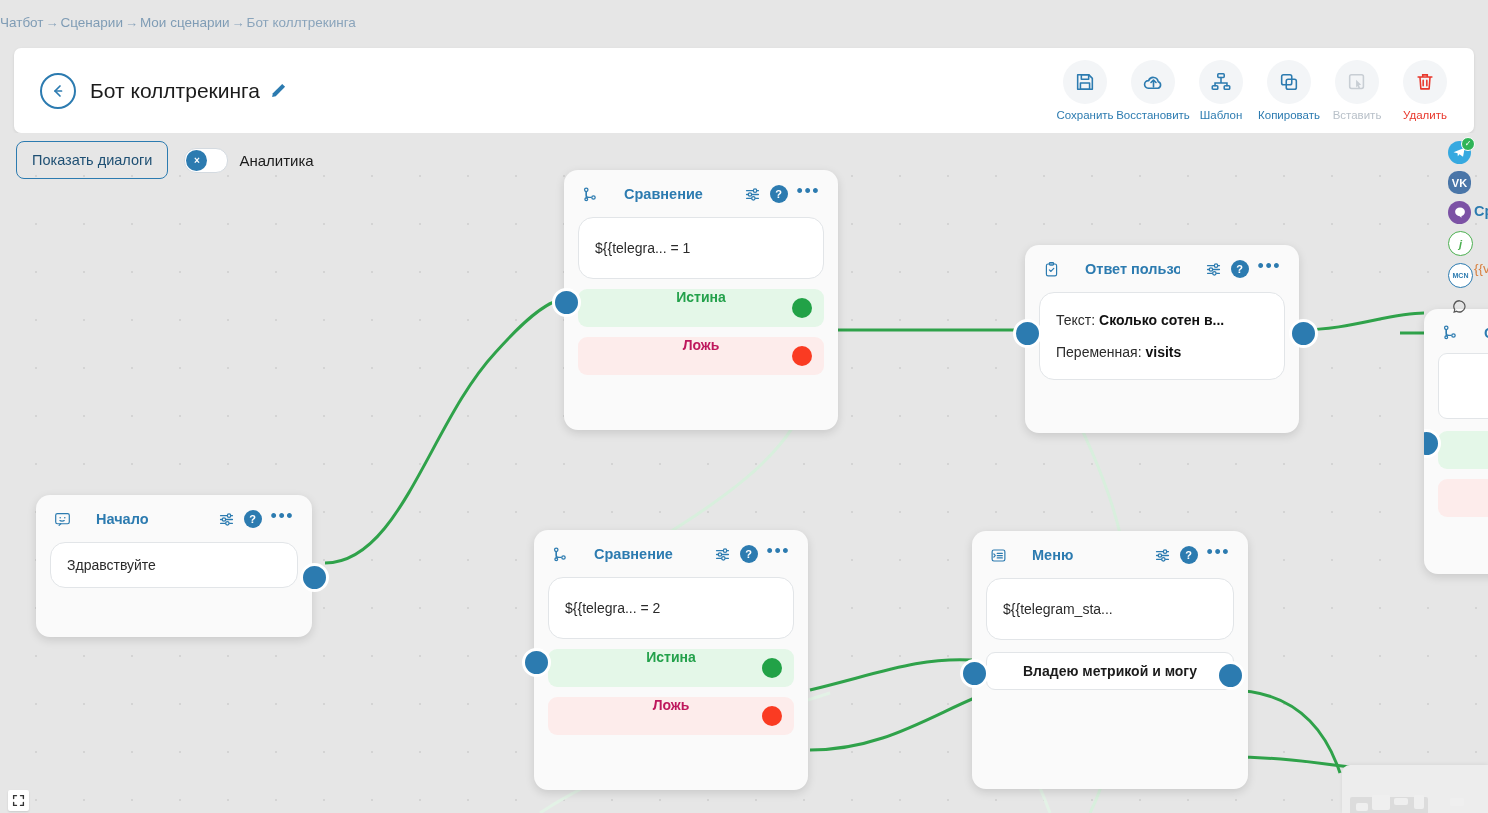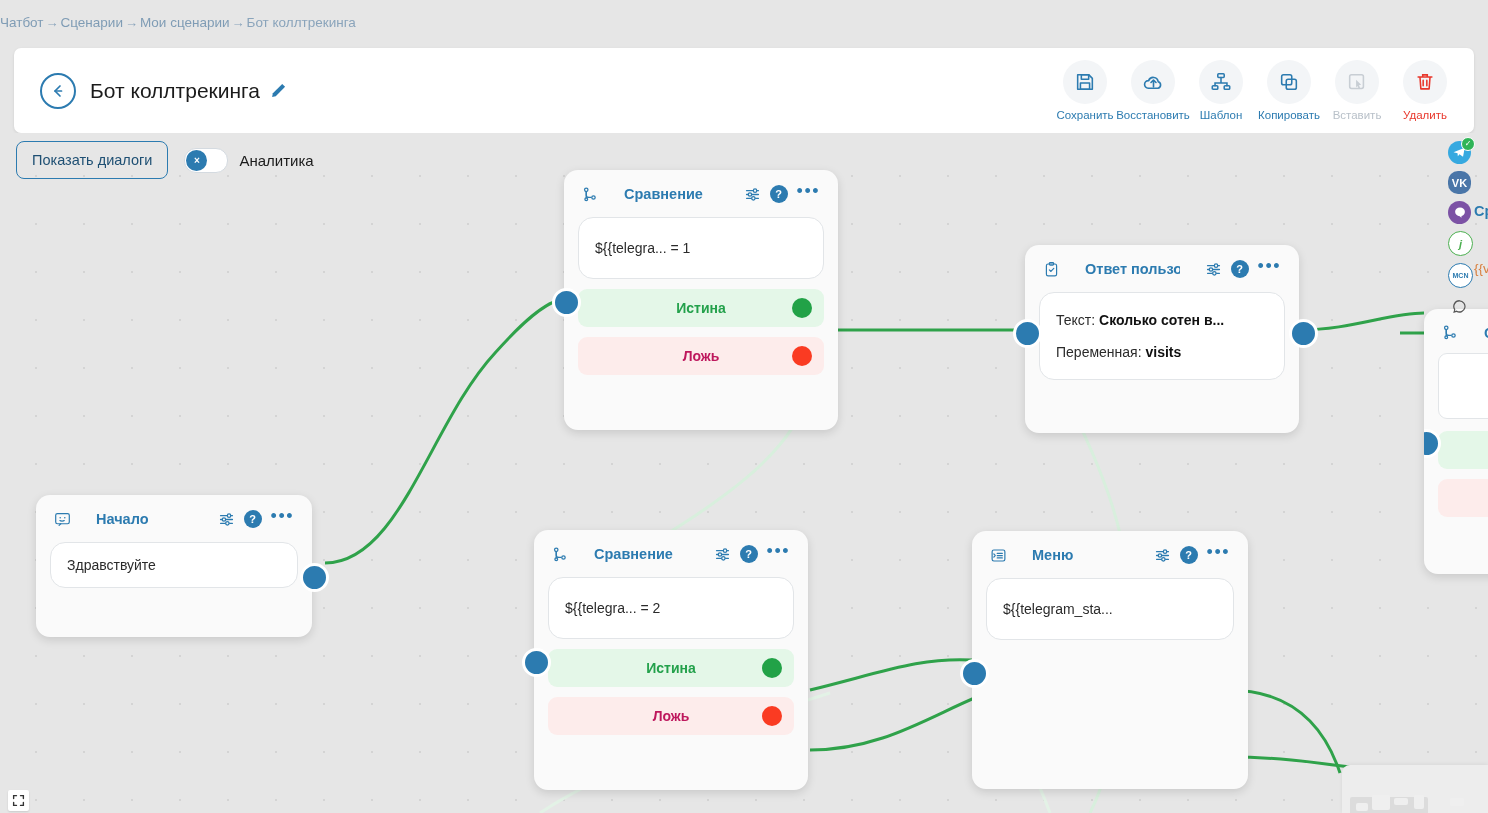--- a/index.html
+++ b/index.html
@@ -106,21 +106,21 @@
   .dots{color:#2c7bb0;font-size:18px;letter-spacing:1.5px;line-height:8px;cursor:pointer;padding-bottom:6px;}
 
   .node-field{
     margin-top:14px;border:1px solid #e2e5e8;border-radius:15px;background:#fff;
     padding:14px 16px;font-size:14px;color:#2b2b2b;min-height:20px;box-sizing:border-box;
   }
   .node-field .kv{margin:3px 0;}
   .node-field .kv b{color:#111;}
 
   .branch{
-    margin-top:10px;border-radius:9px;height:38px;display:flex;align-items:center;
+    margin-top:10px;border-radius:9px;height:38px;display:flex;align-items:flex-start;
     justify-content:center;position:relative;font-size:14px;font-weight:bold;
   }
   .branch.true{background:#e4f7e8;color:#23a14b;}
   .branch.false{background:#fdeceb;color:#be185d;}
   .branch .dot{
     position:absolute;right:12px;top:50%;transform:translateY(-50%);
     width:20px;height:20px;border-radius:50%;
   }
   .branch.true .dot{background:#22a247;}
   .branch.false .dot{background:#fa3b22;}
@@ -474,20 +474,24 @@
             <circle cx="13" cy="5.5" r="2" fill="#fafafa"></circle>
             <circle cx="7" cy="10" r="2" fill="#fafafa"></circle>
             <circle cx="11" cy="14.5" r="2" fill="#fafafa"></circle>
           </svg>
         </span>
         <span class="help-badge">?</span>
         <span class="dots">•••</span>
       </span>
     </div>
     <div class="node-field" style="padding-top:22px;padding-bottom:22px;">${{telegram_sta...</div>
+    <div class="menu-opt">
+      <span>Владею метрикой и могу</span>
+      <span class="handle" style="right:-12px;left:auto;top:8px;"></span>
+    </div>
     <div class="handle" style="left:-12px;top:128px;"></div>
   </div>
 
   <div class="partial-node">
     <div class="node-head">
       <span class="node-icon">
         <svg width="17" height="17" viewBox="0 0 20 20" fill="none" stroke="currentColor" stroke-width="1.5">
           <circle cx="5" cy="4.5" r="2"></circle>
           <path d="M5 6.5v4c0 2 1.5 3 3.5 3h2" stroke-linecap="round"></path>
           <path d="M5 6.5v7.5" stroke-linecap="round"></path>

